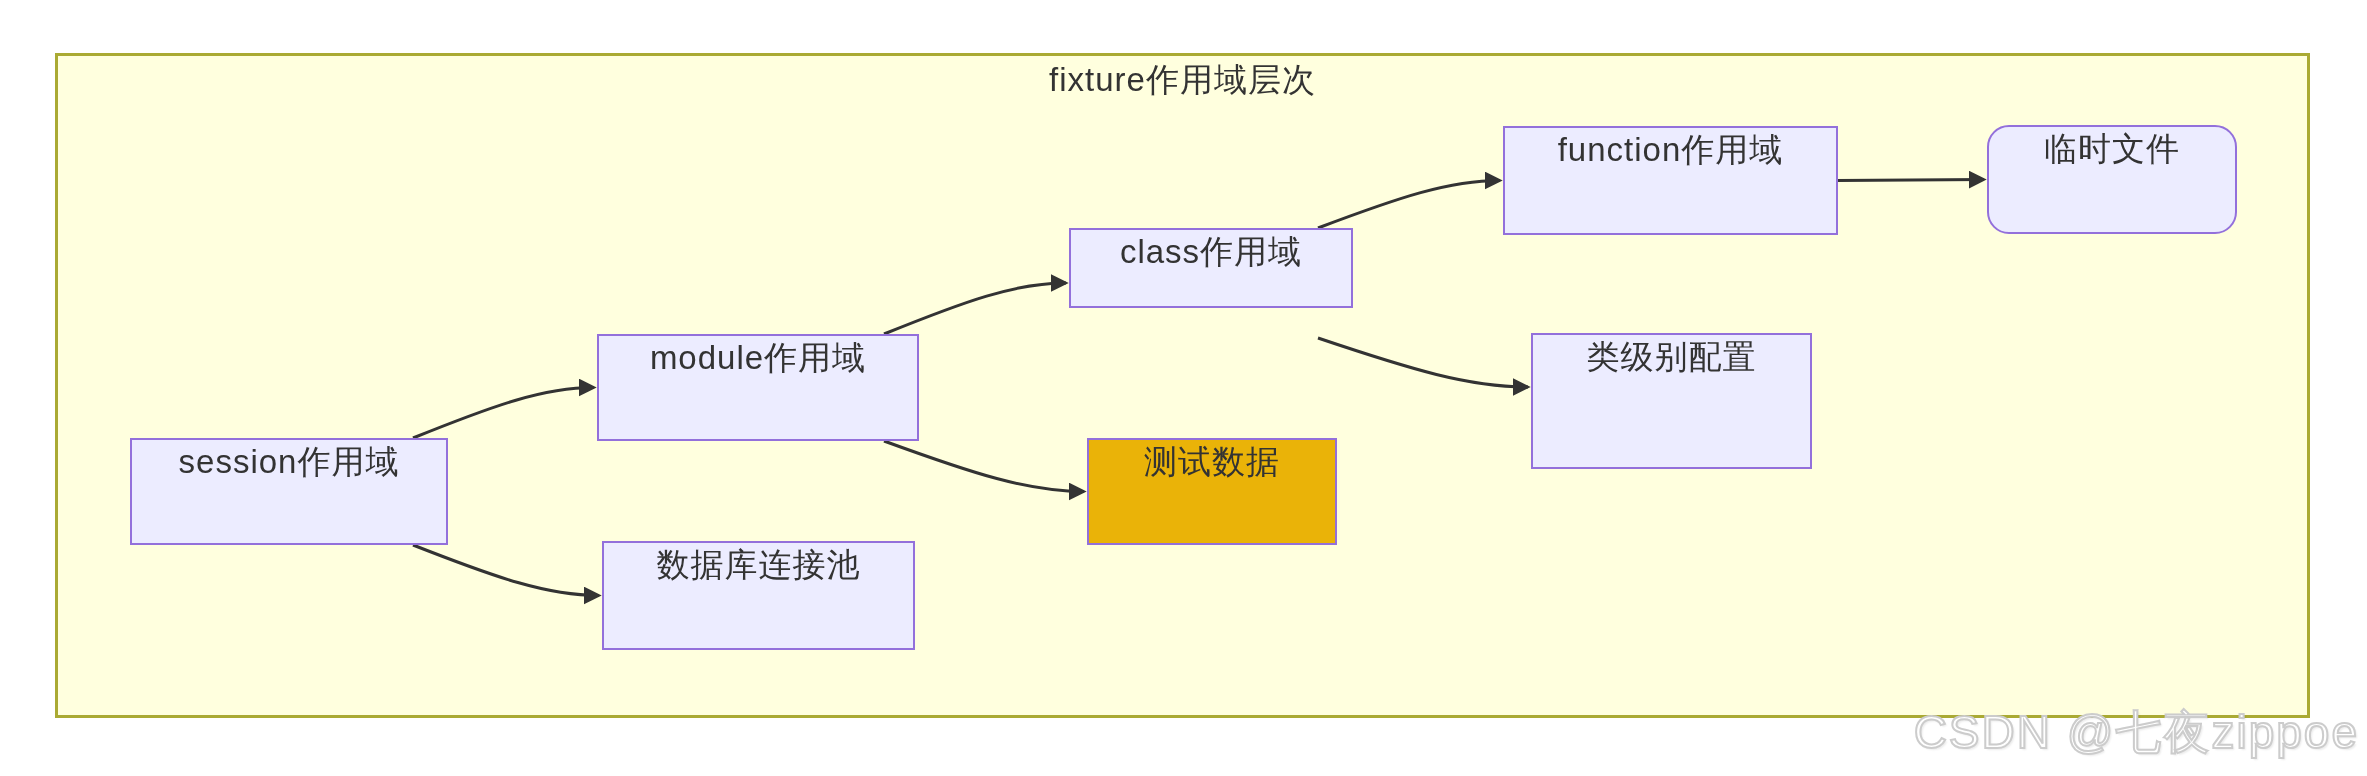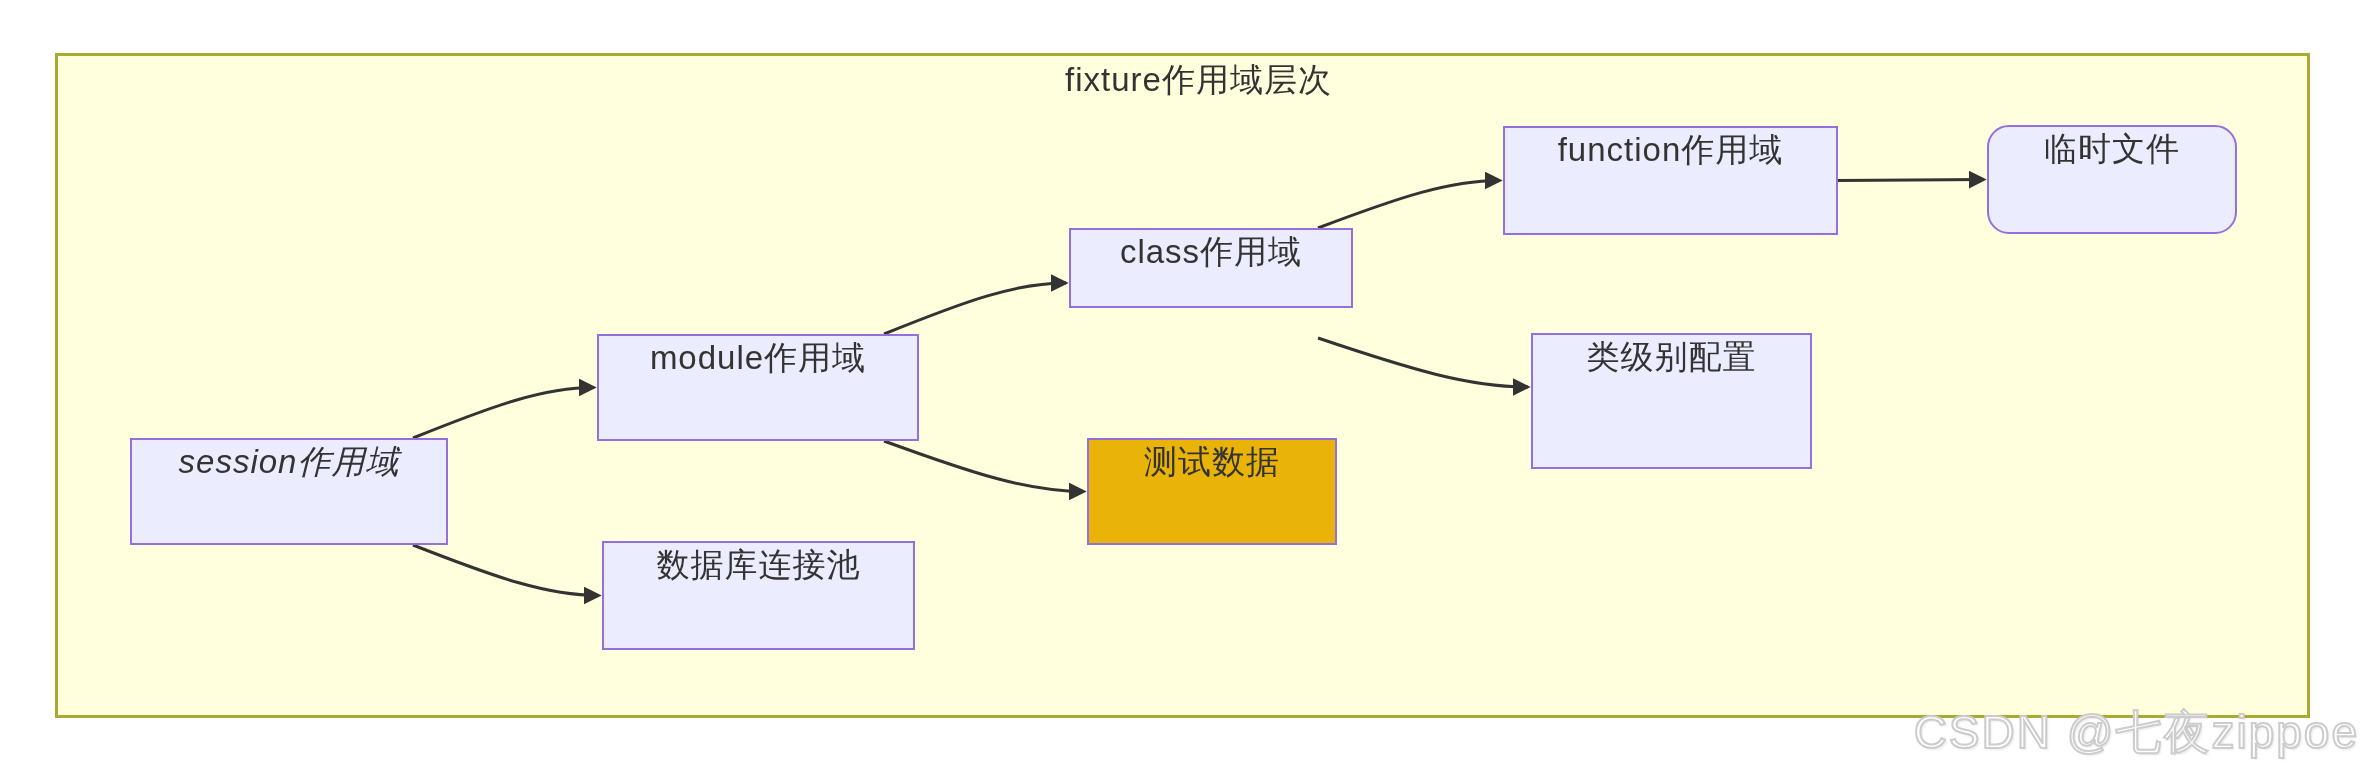--- a/index.html
+++ b/index.html
@@ -64,37 +64,37 @@
     letter-spacing: 2px;
     color: #ffffff;
     white-space: nowrap;
   }
 </style>
 </head>
 <body>
 
 <div id="stage">
   <div id="cluster" style="left: 55px; top: 53px; width: 2255px; height: 665px; background: rgb(255, 255, 222); border-color: rgb(170, 170, 51);"></div>
-  <div id="diagram-title" style="color: rgb(51, 51, 51); left: 55px; width: 2255px; padding-left: 16px;">fixture作用域层次</div>
+  <div id="diagram-title" style="color: rgb(51, 51, 51); left: 55px; width: 2255px;">fixture作用域层次</div>
   <svg id="edges-svg" xmlns="http://www.w3.org/2000/svg">
     <defs>
       <marker id="arrow" viewBox="0 0 10 10" refX="8.5" refY="5" markerWidth="6" markerHeight="6" orient="auto-start-reverse">
         <path id="arrow-shape" d="M 0 0 L 10 5 L 0 10 z" fill="#333333"></path>
       </marker>
     </defs>
   <path class="edge" d="M 413 438 C 494.45 405.175, 543.3199999999999 387.5, 594 387.5" stroke="#333333" marker-end="url(#arrow)"></path>
       <path class="edge" d="M 413 545 C 496.7 577.825, 546.92 595.5, 599 595.5" stroke="#333333" marker-end="url(#arrow)"></path>
       <path class="edge" d="M 884 334 C 965.9 300.85, 1015.04 283, 1066 283" stroke="#333333" marker-end="url(#arrow)"></path>
       <path class="edge" d="M 884 441 C 974 473.825, 1028 491.5, 1084 491.5" stroke="#333333" marker-end="url(#arrow)"></path>
       <path class="edge" d="M 1318 228 C 1399.9 197.125, 1449.04 180.5, 1500 180.5" stroke="#333333" marker-end="url(#arrow)"></path>
       <path class="edge" d="M 1318 338 C 1412.5 369.85, 1469.2 387, 1528 387" stroke="#333333" marker-end="url(#arrow)"></path>
       <path class="edge" d="M 1838 180.5 L 1984 179.5" stroke="#333333" marker-end="url(#arrow)"></path>
     </svg>
   <div id="nodes-layer">
-      <div class="node" style="left: 130px; top: 438px; width: 318px; height: 107px; background: rgb(236, 236, 255); border-color: rgb(147, 112, 219); color: rgb(51, 51, 51); font-style: italic;">
+      <div class="node" style="left: 130px; top: 438px; width: 318px; height: 107px; background: rgb(236, 236, 255); border-color: rgb(147, 112, 219); color: rgb(51, 51, 51);">
         <span>session作用域</span>
       </div>
       <div class="node" style="left: 597px; top: 334px; width: 322px; height: 107px; background: rgb(236, 236, 255); border-color: rgb(147, 112, 219); color: rgb(51, 51, 51);">
         <span>module作用域</span>
       </div>
       <div class="node" style="left: 602px; top: 541px; width: 313px; height: 109px; background: rgb(236, 236, 255); border-color: rgb(147, 112, 219); color: rgb(51, 51, 51);">
         <span>数据库连接池</span>
       </div>
       <div class="node" style="left: 1069px; top: 228px; width: 284px; height: 80px; background: rgb(236, 236, 255); border-color: rgb(147, 112, 219); color: rgb(51, 51, 51);">
         <span>class作用域</span>

